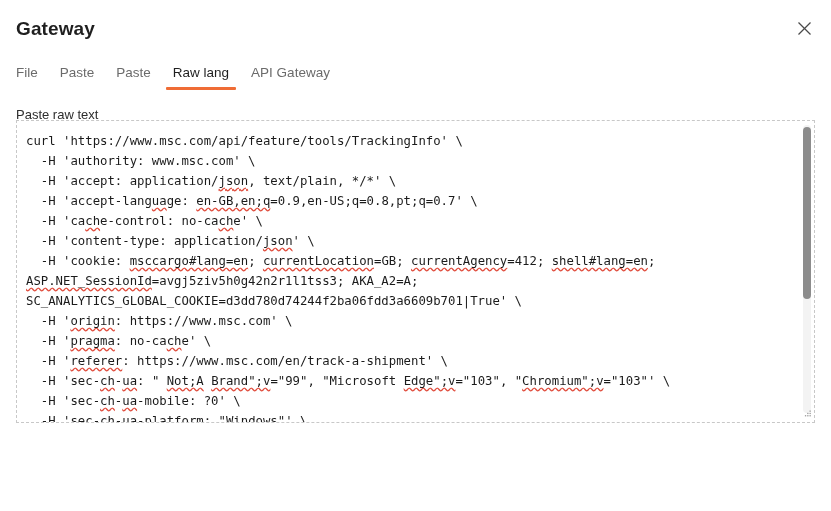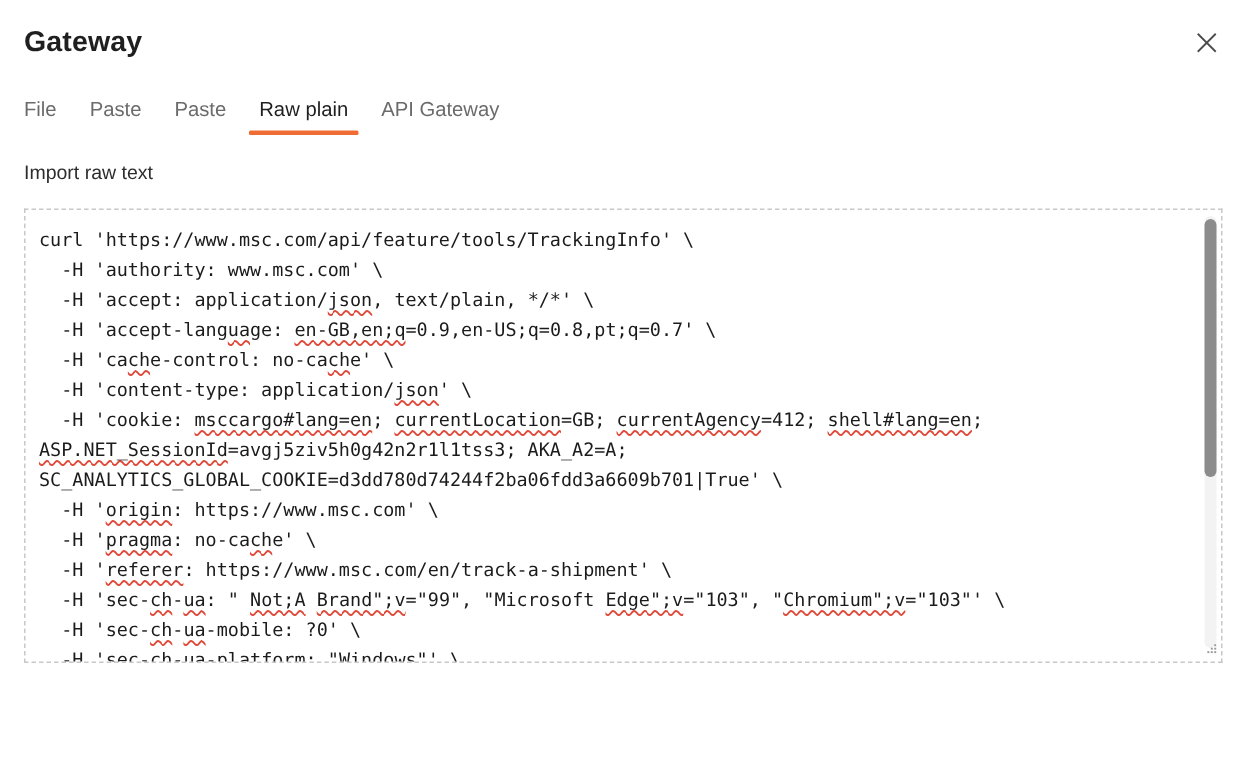--- a/index.html
+++ b/index.html
@@ -99,21 +99,21 @@
     left: 16px;
     top: 107px;
     font-size: 13px;
     color: #2d2d2d;
     line-height: 16px;
   }
 
   .textarea-wrap {
     position: absolute;
     left: 16px;
-    top: 139px;
+    top: 120px;
     width: 799px;
     height: 303px;
     box-sizing: border-box;
     border: 1px dashed #c8c8c8;
     background: #ffffff;
     overflow: hidden;
   }
 
   .code-area {
     position: absolute;
@@ -196,28 +196,28 @@
     <div class="tab">
       <span>File</span>
     </div>
     <div class="tab">
       <span>Paste</span>
     </div>
     <div class="tab">
       <span>Paste</span>
     </div>
     <div class="tab active">
-      <span>Raw plain</span>
+      <span>Raw lang</span>
     </div>
     <div class="tab">
       <span>API Gateway</span>
     </div>
   </div>
 
-  <div class="field-label">Import raw text</div>
+  <div class="field-label">Paste raw text</div>
 
   <div class="textarea-wrap">
 
     <div class="code-area" id="code-area" placeholder="Paste raw text"><div class="code-line">curl 'https://www.msc.com/api/feature/tools/TrackingInfo' \</div><div class="code-line">  -H 'authority: www.msc.com' \</div><div class="code-line">  -H 'accept: application/<span class="sp">json</span>, text/plain, */*' \</div><div class="code-line">  -H 'accept-lang<span class="sp">ua</span>ge: <span class="sp">en-GB,en;q</span>=0.9,en-US;q=0.8,pt;q=0.7' \</div><div class="code-line">  -H 'ca<span class="sp">ch</span>e-control: no-ca<span class="sp">ch</span>e' \</div><div class="code-line">  -H 'content-type: application/<span class="sp">json</span>' \</div><div class="code-line">  -H 'cookie: <span class="sp">msccargo#lang=en</span>; <span class="sp">currentLocation</span>=GB; <span class="sp">currentAgency</span>=412; <span class="sp">shell#lang=en</span>;</div><div class="code-line"><span class="sp">ASP.NET_SessionId</span>=avgj5ziv5h0g42n2r1l1tss3; AKA_A2=A;</div><div class="code-line">SC_ANALYTICS_GLOBAL_COOKIE=d3dd780d74244f2ba06fdd3a6609b701|True' \</div><div class="code-line">  -H '<span class="sp">origin</span>: https://www.msc.com' \</div><div class="code-line">  -H '<span class="sp">pragma</span>: no-ca<span class="sp">ch</span>e' \</div><div class="code-line">  -H '<span class="sp">referer</span>: https://www.msc.com/en/track-a-shipment' \</div><div class="code-line">  -H 'sec-<span class="sp">ch</span>-<span class="sp">ua</span>: " <span class="sp">Not;A</span> <span class="sp">Brand";v</span>="99", "Microsoft <span class="sp">Edge";v</span>="103", "<span class="sp">Chromium";v</span>="103"' \</div><div class="code-line">  -H 'sec-<span class="sp">ch</span>-<span class="sp">ua</span>-mobile: ?0' \</div><div class="code-line">  -H 'sec-<span class="sp">ch</span>-<span class="sp">ua</span>-platform: "Windows"' \</div></div>
 
     <div class="scrollbar-track">
       <div class="scrollbar-thumb"></div>
     </div>
 
     <div class="resize-grip">

